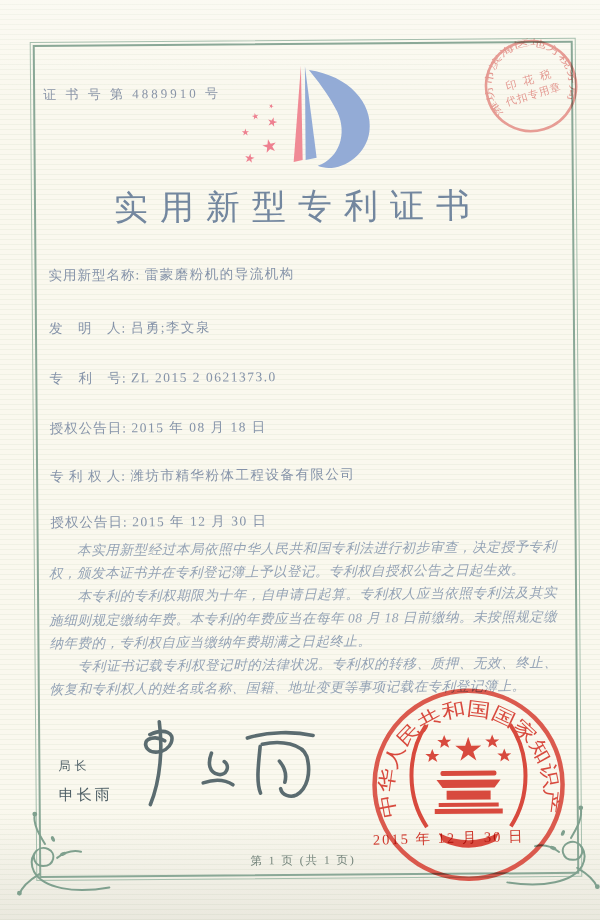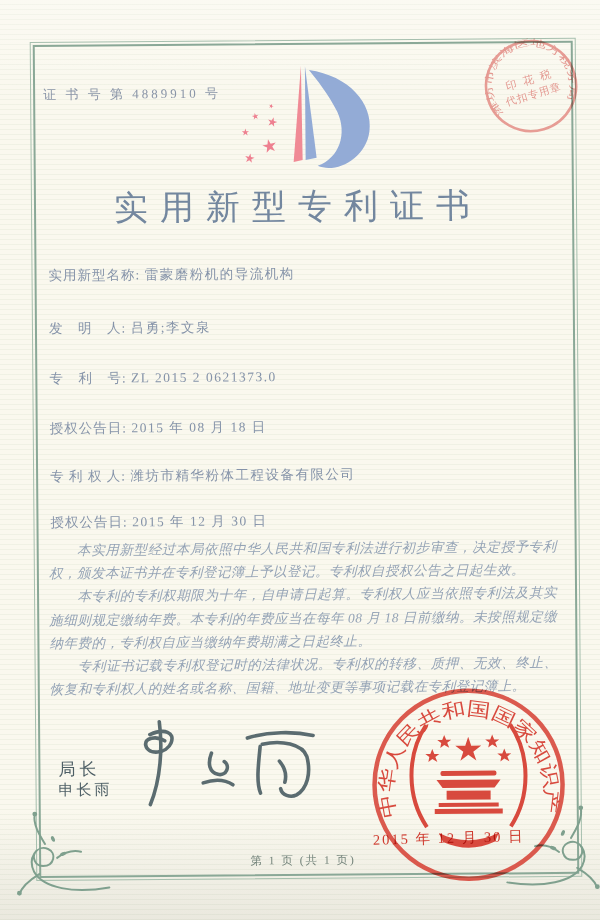--- a/index.html
+++ b/index.html
@@ -36,22 +36,22 @@
   .row .val{letter-spacing:1.5px;}
   .r0{top:265px}.r1{top:318px}.r2{top:368px}.r3{top:418px}.r4{top:466px}.r5{top:512px}
 
   .body-text{position:absolute;left:48px;top:537px;width:508px;}
   .body-text p{
     margin:0;padding:0;text-indent:2.1em;text-align:justify;
     font-size:13.5px;line-height:1.72;letter-spacing:.5px;
     color:#94a3b6;font-style:italic;
   }
   .director{position:absolute;left:56px;top:756px;color:#4e5f66;}
-  .director .role{font-size:17px;letter-spacing:4px;display:block;}
-  .director .name{font-size:15px;letter-spacing:3px;display:block;}
+  .director .role{font-size:12px;letter-spacing:4px;display:block;}
+  .director .name{font-size:15px;letter-spacing:3px;display:block;margin-top:11px;}
   .signature{position:absolute;left:118px;top:716px;width:212px;height:92px;}
 
   .seal{position:absolute;left:366px;top:686px;width:200px;height:200px;mix-blend-mode:multiply;opacity:.92;}
   .seal-date{
     position:absolute;left:370px;top:830px;color:#cf3a2e;font-size:14.5px;
     letter-spacing:2px;white-space:pre;transform:rotate(-1deg);mix-blend-mode:multiply;
   }
   .stamp{position:absolute;left:478px;top:32px;width:112px;height:112px;transform:rotate(-16deg);opacity:.78;mix-blend-mode:multiply;}
 
   .footer{

